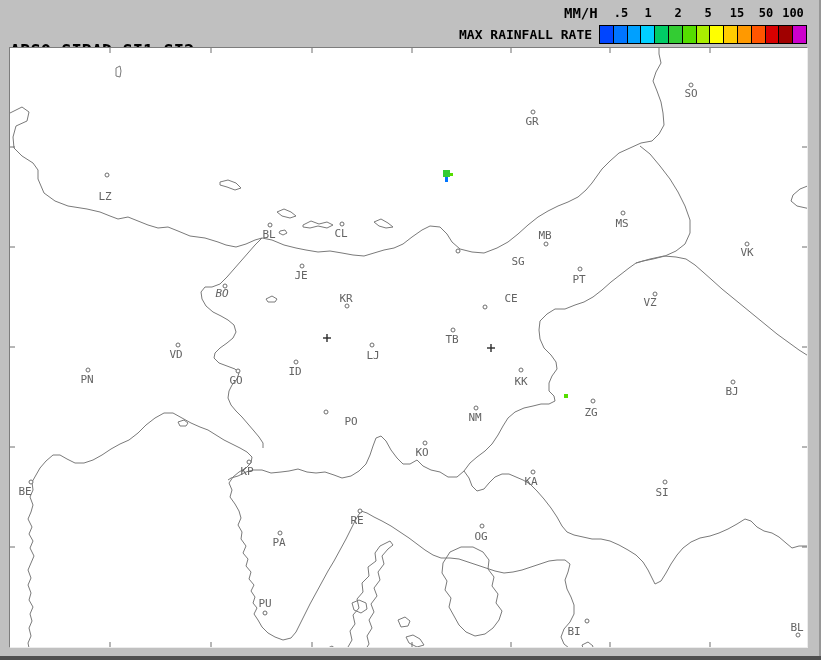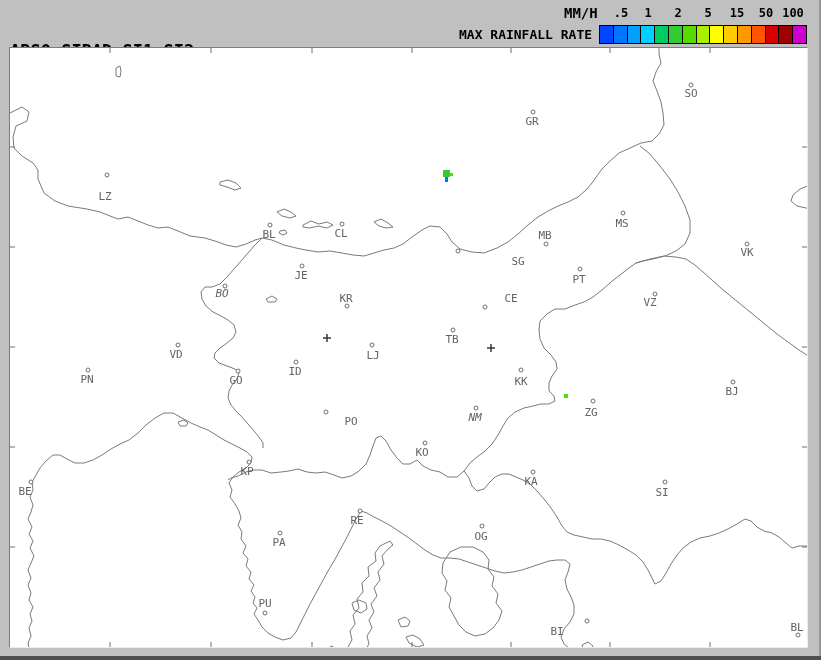--- a/index.html
+++ b/index.html
@@ -183,32 +183,32 @@
         <span class="st-label" style="left: 336px; top: 246px;">KR</span>
         <span class="st-label" style="left: 442px; top: 287px;">TB</span>
         <span class="st-label" style="left: 363px; top: 303px;">LJ</span>
         <span class="st-label" style="left: 166px; top: 302px;">VD</span>
         <span class="st-label" style="left: 77px; top: 327px;">PN</span>
         <span class="st-label" style="left: 285px; top: 319px;">ID</span>
         <span class="st-label" style="left: 226px; top: 328px;">GO</span>
         <span class="st-label" style="left: 511px; top: 329px;">KK</span>
         <span class="st-label" style="left: 722px; top: 339px;">BJ</span>
         <span class="st-label" style="left: 581px; top: 360px;">ZG</span>
-        <span class="st-label" style="left: 465px; top: 365px; font-style: italic;">NM</span>
+        <span class="st-label" style="left: 465px; top: 365px;">NM</span>
         <span class="st-label" style="left: 315px; top: 369px; margin-left: 26px;">PO</span>
         <span class="st-label" style="left: 412px; top: 400px;">KO</span>
         <span class="st-label" style="left: 237px; top: 419px;">KP</span>
         <span class="st-label" style="left: 521px; top: 429px;">KA</span>
         <span class="st-label" style="left: 15px; top: 439px;">BE</span>
         <span class="st-label" style="left: 652px; top: 440px;">SI</span>
         <span class="st-label" style="left: 347px; top: 468px;">RE</span>
         <span class="st-label" style="left: 471px; top: 484px;">OG</span>
         <span class="st-label" style="left: 269px; top: 490px;">PA</span>
         <span class="st-label" style="left: 255px; top: 551px;">PU</span>
-        <span class="st-label" style="left: 547px; top: 579px;">BI</span>
+        <span class="st-label" style="left: 564px; top: 579px;">BI</span>
         <span class="st-label" style="left: 787px; top: 575px;">BL</span>
         <div class="echo" style="left: 433px; top: 122px; width: 7px; height: 7px; background: rgb(51, 204, 51);"></div>
         <div class="echo" style="left: 440px; top: 125px; width: 3px; height: 3px; background: rgb(85, 221, 0);"></div>
         <div class="echo" style="left: 435px; top: 129px; width: 3px; height: 5px; background: rgb(0, 117, 255);"></div>
         <div class="echo" style="left: 554px; top: 346px; width: 4px; height: 4px; background: rgb(85, 221, 0);"></div>
       </div>
   </div>
 
   <div id="edge-right"></div>
   <div id="edge-bottom"></div>

